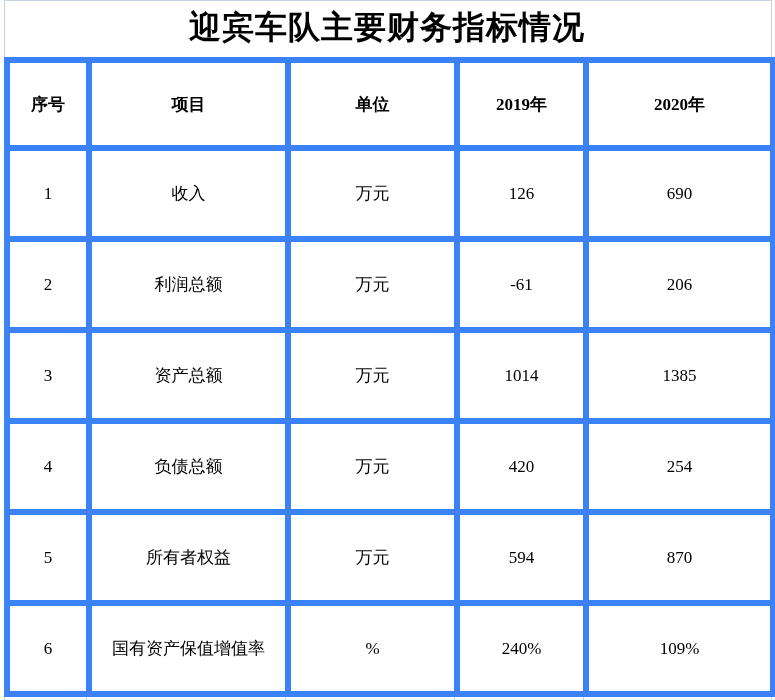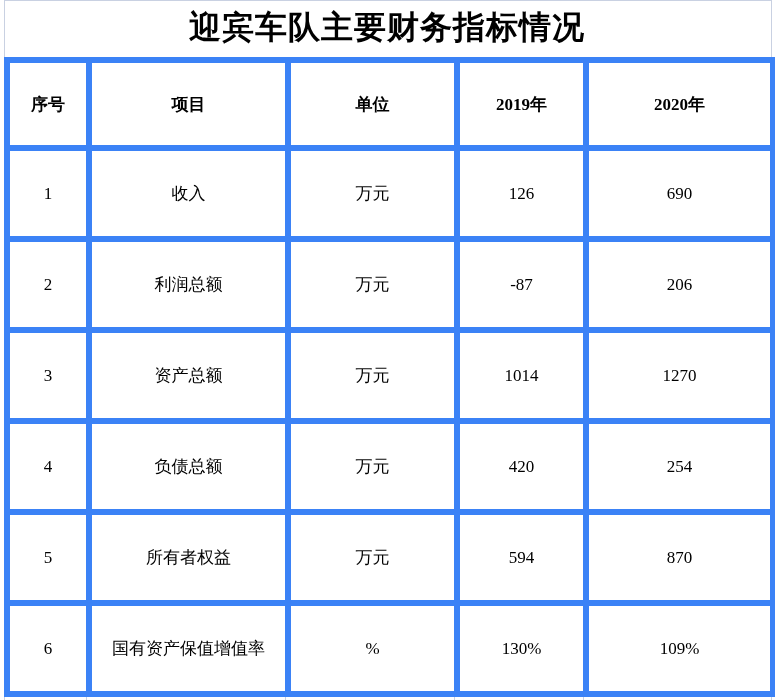--- a/index.html
+++ b/index.html
@@ -104,47 +104,47 @@
         <td>1</td>
         <td>收入</td>
         <td>万元</td>
         <td>126</td>
         <td>690</td>
       </tr>
       <tr>
         <td>2</td>
         <td>利润总额</td>
         <td>万元</td>
-        <td>-87</td>
+        <td>-61</td>
         <td>206</td>
       </tr>
       <tr>
         <td>3</td>
         <td>资产总额</td>
         <td>万元</td>
         <td>1014</td>
-        <td>1270</td>
+        <td>1385</td>
       </tr>
       <tr>
         <td>4</td>
         <td>负债总额</td>
         <td>万元</td>
         <td>420</td>
         <td>254</td>
       </tr>
       <tr>
         <td>5</td>
         <td>所有者权益</td>
         <td>万元</td>
         <td>594</td>
         <td>870</td>
       </tr>
       <tr>
         <td>6</td>
         <td>国有资产保值增值率</td>
         <td>%</td>
-        <td>130%</td>
+        <td>240%</td>
         <td>109%</td>
       </tr>
     </tbody>
   </table>
 
 </div>
 
 </body></html>

